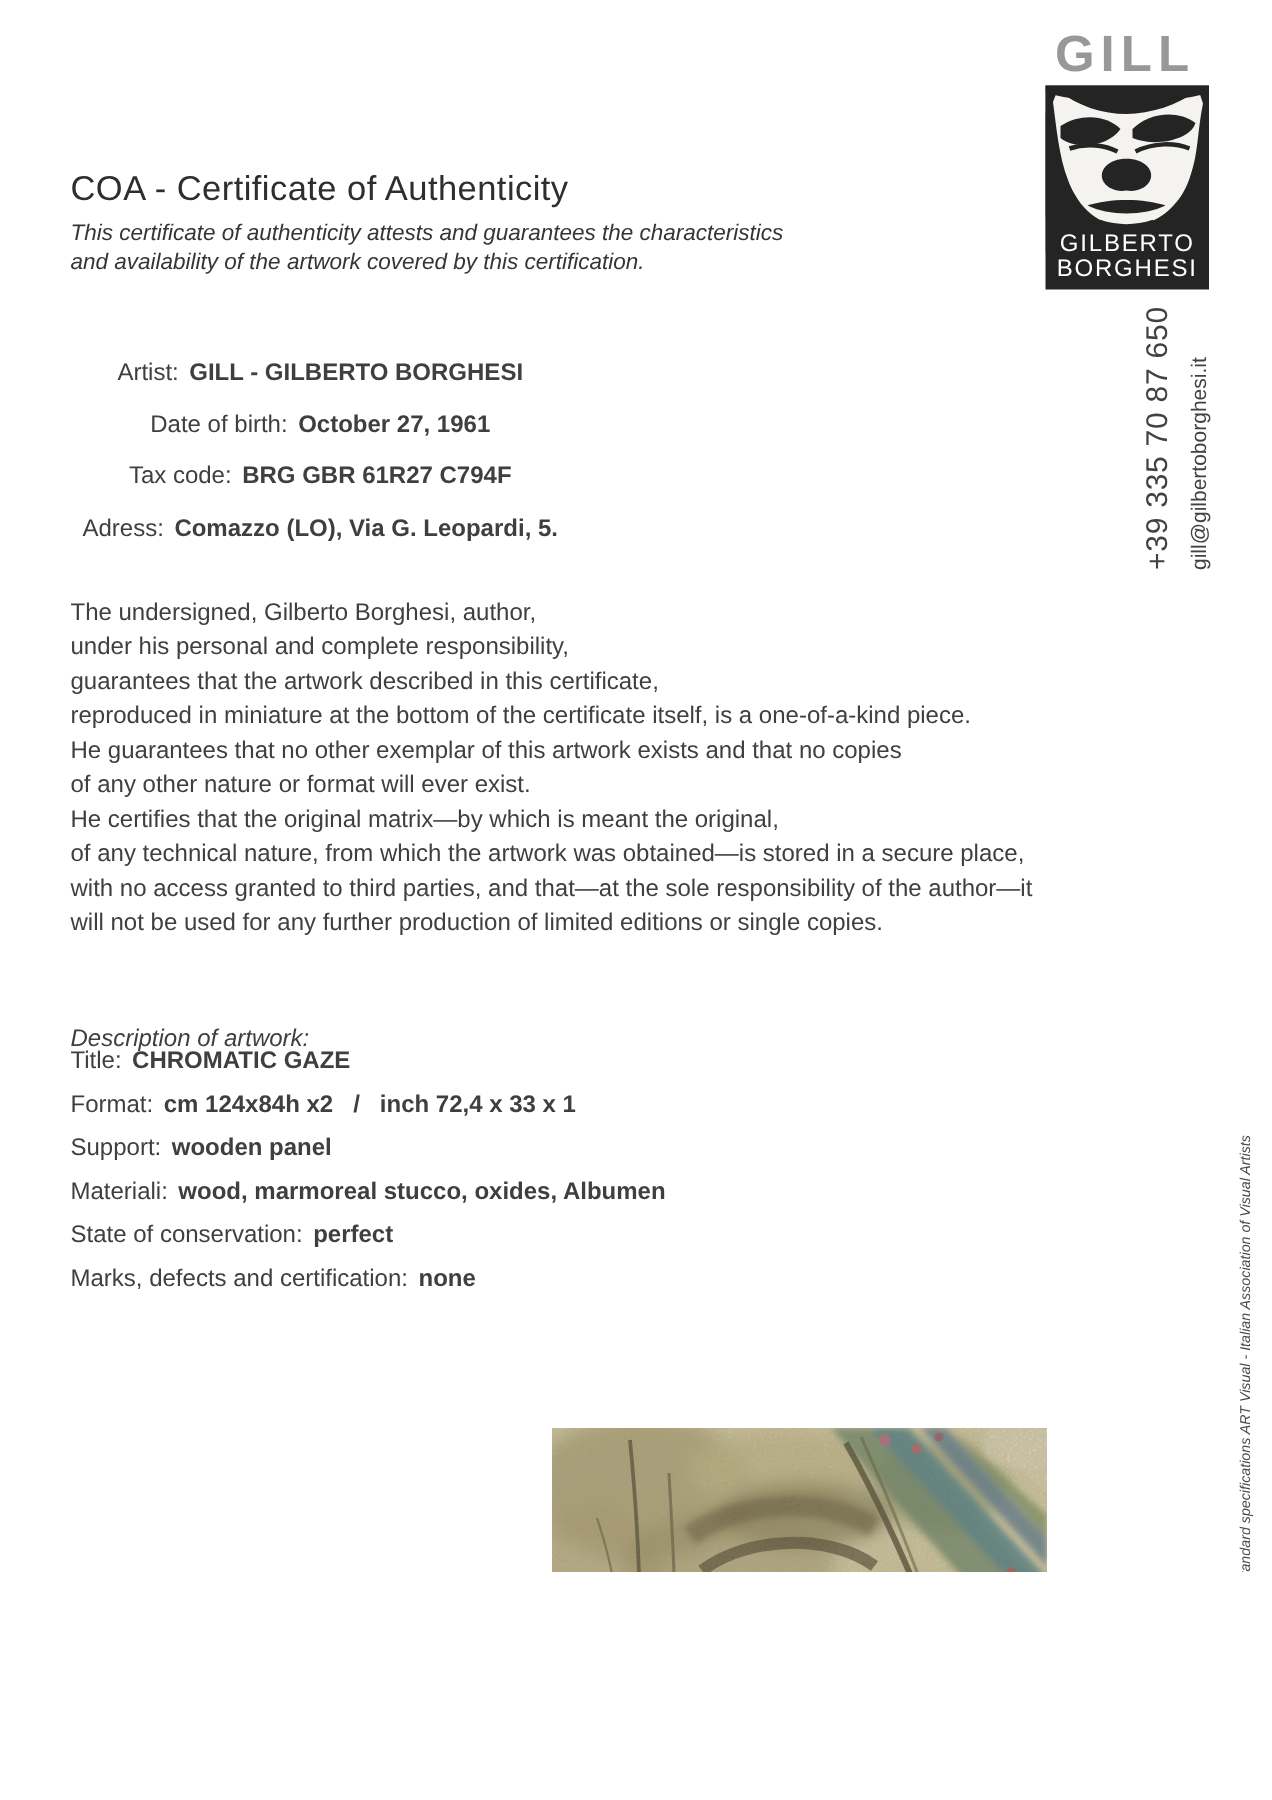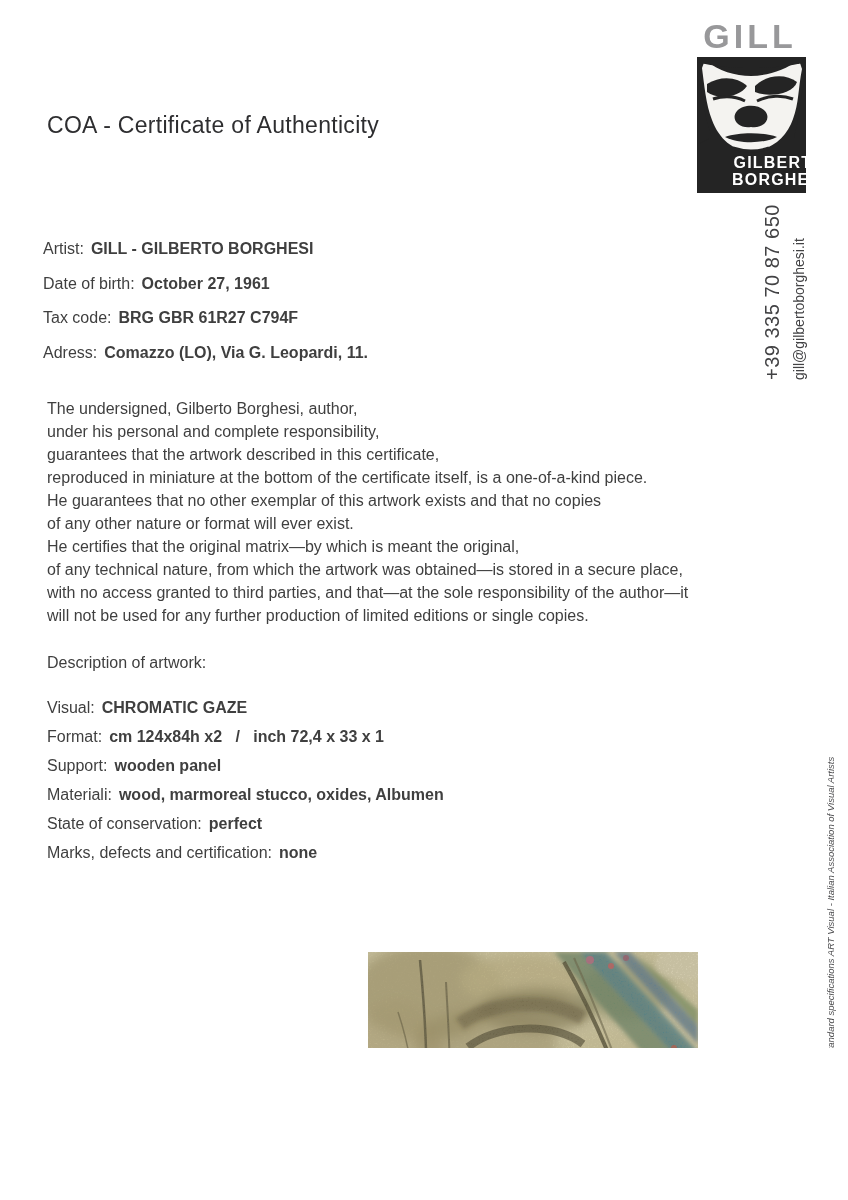--- a/index.html
+++ b/index.html
@@ -9,44 +9,44 @@
   }
   
   .wordmark{
     position:absolute;left:694px;top:16px;width:112px;text-align:center;
     font-size:34px;font-weight:bold;letter-spacing:4px;color:#98989a;line-height:40px;
   }
   .logo-box{position:absolute;left:697px;top:57px;width:109px;height:136px;background:#242424;}
   .logo-box svg{position:absolute;left:0;top:0;}
   .logo-name{
     position:absolute;left:0;bottom:5px;width:109px;text-align:center;color:#ffffff;
-    font-weight:bold;font-size:16px;line-height:17px;letter-spacing:1.2px;padding-left:28px;
+    font-weight:normal;font-size:16px;line-height:17px;letter-spacing:1.2px;
   }
   
   .contact{
     position:absolute;left:757px;top:196px;width:58px;height:184px;
     writing-mode:vertical-rl;transform:rotate(180deg);color:#424244;
   }
   .contact .phone{font-size:20px;line-height:30px;letter-spacing:0.5px;}
   .contact .email{font-size:14px;line-height:24px;}
   .cert-note{
     position:absolute;left:810px;top:738px;width:30px;height:422px;
     writing-mode:vertical-rl;transform:rotate(180deg);
     font-size:9.5px;line-height:14px;color:#4a4a4c;white-space:nowrap;
   }
   .cert-note .it{font-style:italic;}
   
   .title{position:absolute;left:47px;top:112px;font-size:23px;letter-spacing:0.3px;color:#2e2e30;}
   .subtitle{position:absolute;left:47px;top:147px;font-size:15px;font-style:italic;
     line-height:18.5px;color:#353537;white-space:pre-line;}
-  .artist-info{position:absolute;left:43px;top:240px;font-size:16px;}
+  .artist-info{position:absolute;left:55px;top:240px;font-size:16px;text-align:center;}
   .artist-info .row{height:20px;margin-bottom:14.5px;white-space:pre-wrap;}
   .declaration{position:absolute;left:47px;top:397px;width:770px;font-size:16px;
     line-height:23px;white-space:pre-line;}
-  .section-heading{position:absolute;left:47px;top:654px;font-size:16px;}
+  .section-heading{position:absolute;left:47px;top:684px;font-size:16px;font-style:italic;}
   .fields{position:absolute;left:47px;top:699px;font-size:16px;}
   .fields .row{height:20px;margin-bottom:9px;white-space:pre-wrap;}
   .label{margin-right:7px;}
   .value{font-weight:bold;white-space:pre-wrap;}
   .place-date{position:absolute;left:47px;top:1180px;font-size:16px;white-space:pre-wrap;}
   
   .artwork-thumb{position:absolute;left:368px;top:952px;width:330px;height:218px;}
 </style>
 </head>
 <body>
@@ -74,42 +74,44 @@
       <div>BORGHESI</div>
     </div>
   </div>
 
   <div class="contact">
     <div class="phone">+39 335 70 87 650</div>
     <div class="email">gill@gilbertoborghesi.it</div>
   </div>
 
   <div class="title">COA - Certificate of Authenticity</div>
+  <div class="subtitle">This certificate of authenticity attests and guarantees the characteristics
+and availability of the artwork covered by this certification.</div>
 
   <div class="artist-info">
     <div class="row"><span class="label">Artist:</span><span class="value">GILL - GILBERTO BORGHESI</span></div>
     <div class="row"><span class="label">Date of birth:</span><span class="value">October 27, 1961</span></div>
     <div class="row"><span class="label">Tax code:</span><span class="value">BRG GBR 61R27 C794F</span></div>
-    <div class="row"><span class="label">Adress:</span><span class="value">Comazzo (LO), Via G. Leopardi, 11.</span></div>
+    <div class="row"><span class="label">Adress:</span><span class="value">Comazzo (LO), Via G. Leopardi, 5.</span></div>
   </div>
 
   <div class="declaration">The undersigned, Gilberto Borghesi, author,
 under his personal and complete responsibility,
 guarantees that the artwork described in this certificate,
 reproduced in miniature at the bottom of the certificate itself, is a one-of-a-kind piece.
 He guarantees that no other exemplar of this artwork exists and that no copies
 of any other nature or format will ever exist.
 He certifies that the original matrix—by which is meant the original,
 of any technical nature, from which the artwork was obtained—is stored in a secure place,
 with no access granted to third parties, and that—at the sole responsibility of the author—it
 will not be used for any further production of limited editions or single copies.</div>
 
   <div class="section-heading">Description of artwork:</div>
   <div class="fields">
-    <div class="row"><span class="label">Visual:</span><span class="value">CHROMATIC GAZE</span></div>
+    <div class="row"><span class="label">Title:</span><span class="value">CHROMATIC GAZE</span></div>
     <div class="row"><span class="label">Format:</span><span class="value">cm 124x84h x2   /   inch 72,4 x 33 x 1</span></div>
     <div class="row"><span class="label">Support:</span><span class="value">wooden panel</span></div>
     <div class="row"><span class="label">Materiali:</span><span class="value">wood, marmoreal stucco, oxides, Albumen</span></div>
     <div class="row"><span class="label">State of conservation:</span><span class="value">perfect</span></div>
     <div class="row"><span class="label">Marks, defects and certification:</span><span class="value">none</span></div>
   </div>
 
   <svg class="artwork-thumb" viewBox="0 0 330 218">
     <defs>
       <filter id="soft" x="-40%" y="-40%" width="180%" height="180%">

